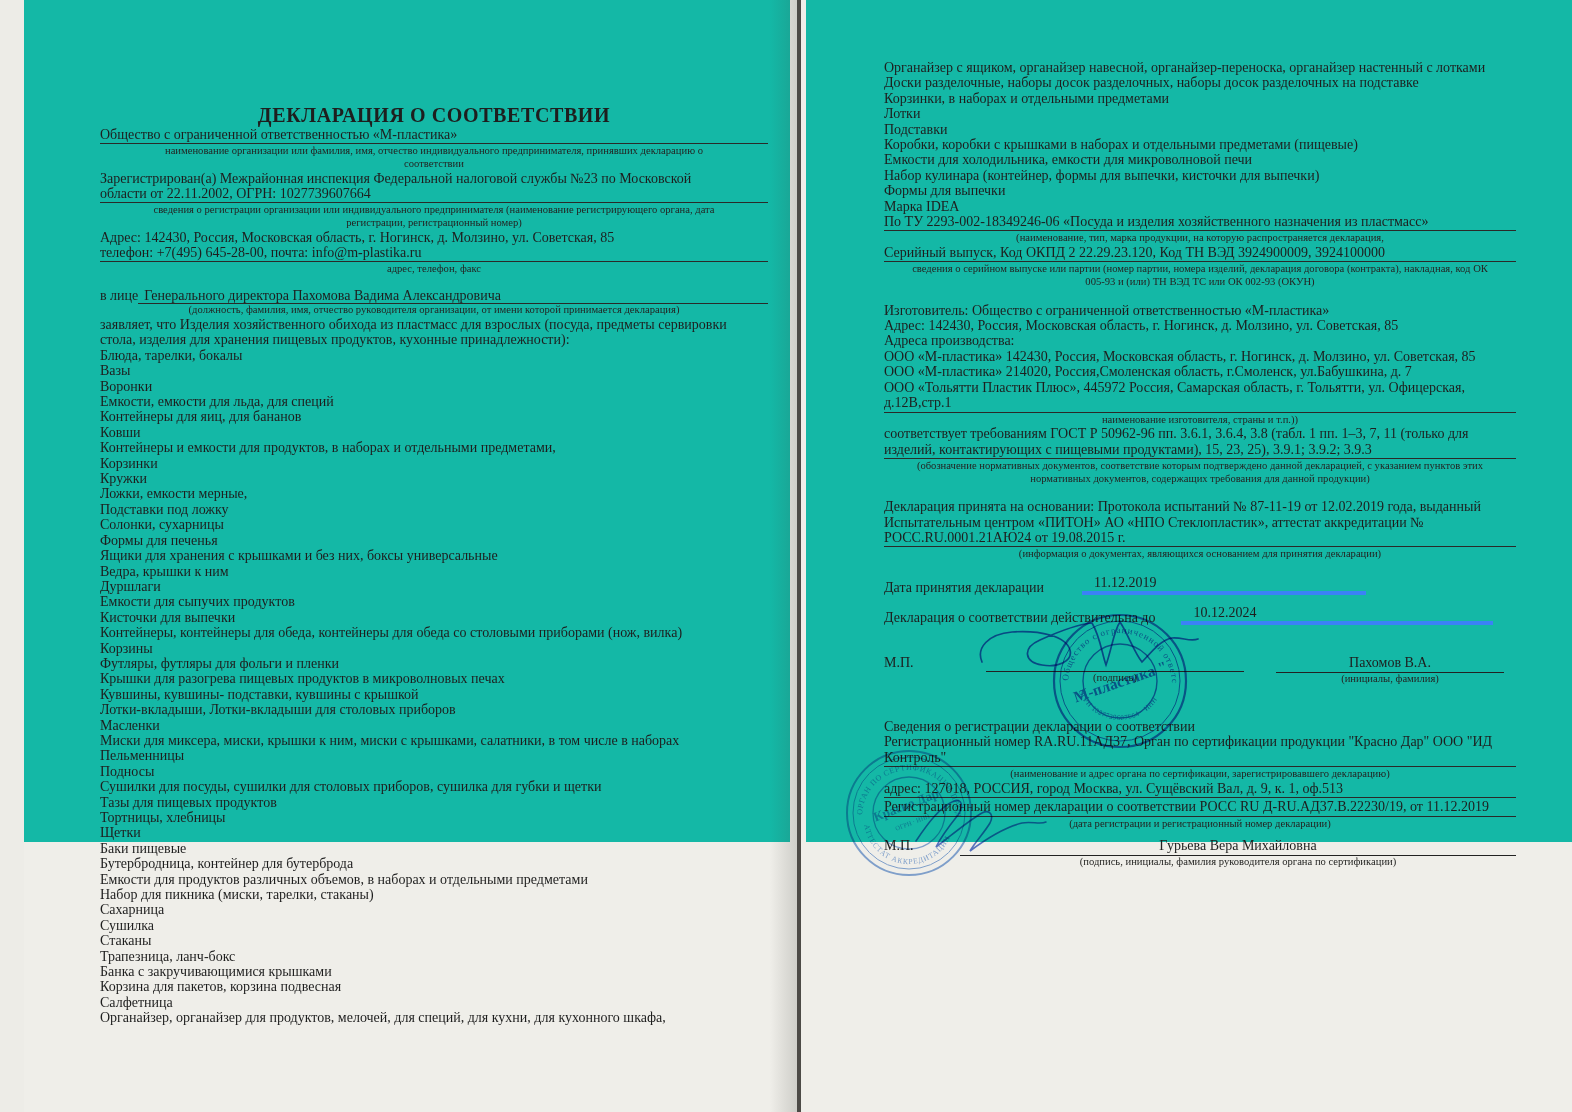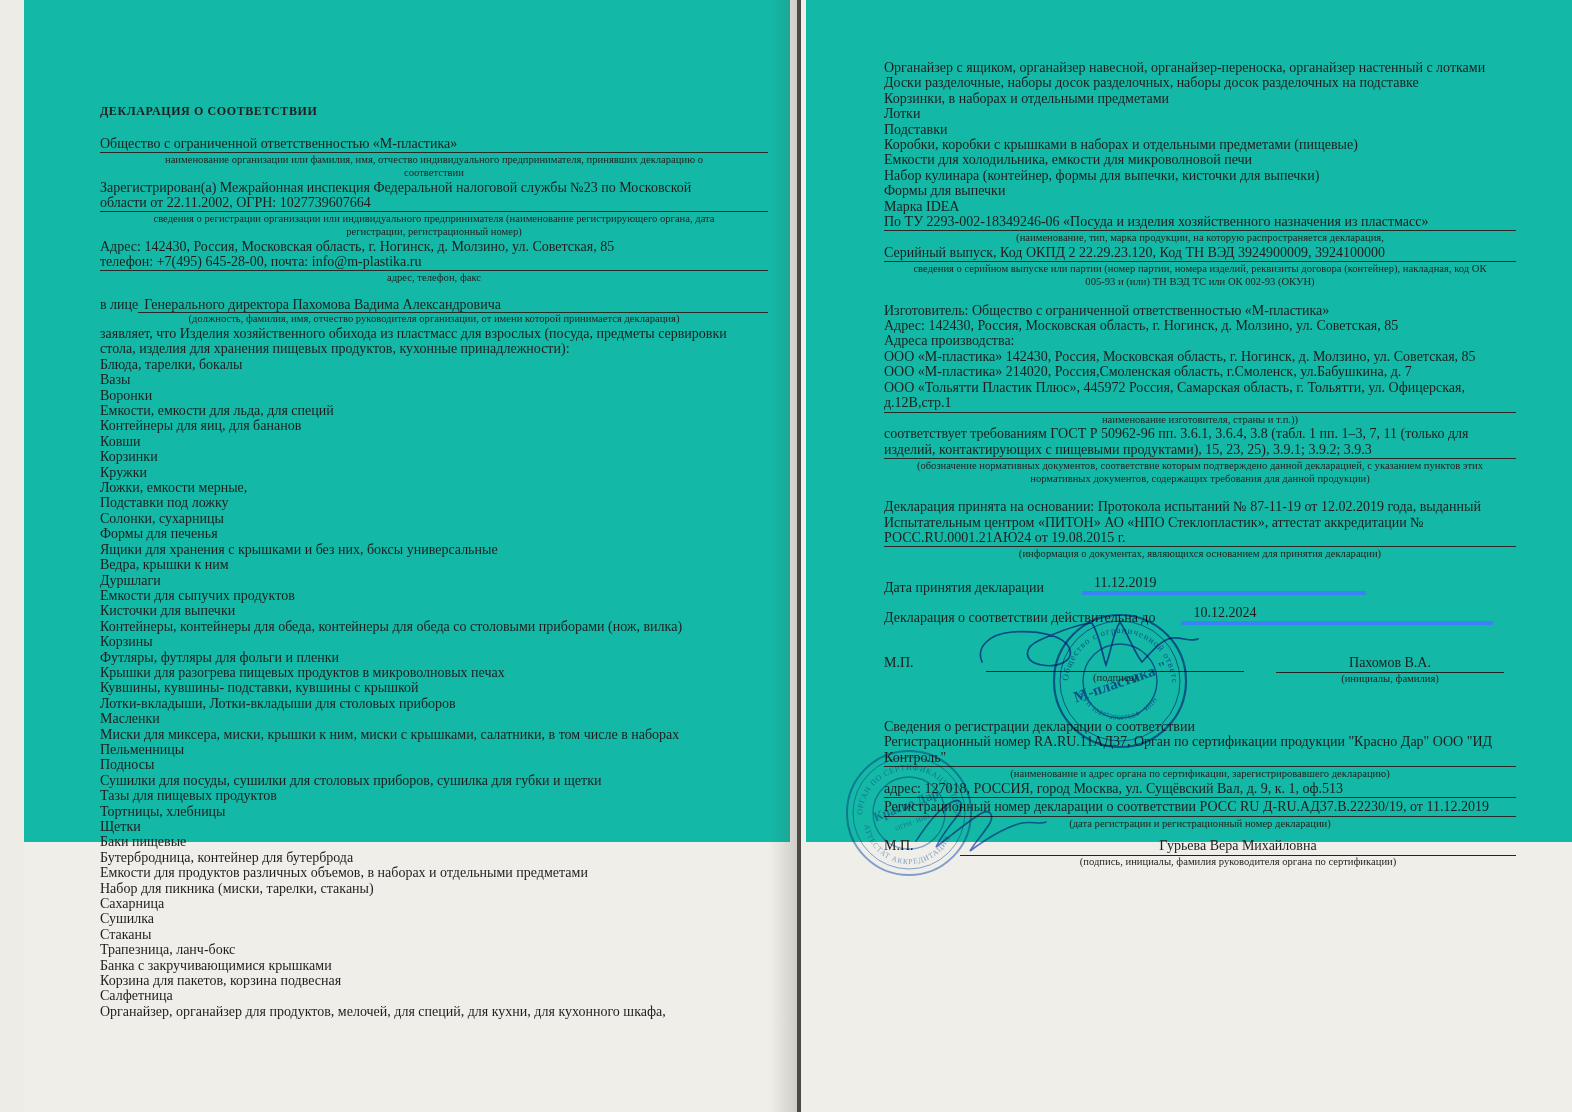--- a/index.html
+++ b/index.html
@@ -6,21 +6,21 @@
   body { width:1572px; height:1112px; background:#e9e8e3; font-family:"Liberation Serif","DejaVu Serif",serif; color:#1e1e1e; }
   .scan { position:relative; width:1572px; height:1112px; overflow:hidden; background:#efeee9; }
   .page { position:absolute; top:0; height:842px; background:#14b8a6; }
   .page-left  { left:24px;  width:766px; padding:104px 22px 0 76px; box-sizing:border-box; }
   .page-right { left:806px; width:766px; padding:60px 56px 0 78px; box-sizing:border-box; }
   .divider-shadow { position:absolute; left:770px; top:0; width:27px; height:1112px;
                     background:linear-gradient(to right, rgba(60,60,55,0) 0%, rgba(60,60,55,.18) 100%); }
   .divider { position:absolute; left:797px; top:0; width:4px; height:1112px; background:#4c4a46; }
   .edge-strip { position:absolute; left:0; top:0; width:24px; height:1112px; background:#edece7; }
 
-  .doc-title { font-weight:bold; font-size:12px; letter-spacing:.6px; margin-bottom:17px; }
+  .doc-title { font-weight:bold; font-size:20px; text-align:center; letter-spacing:.6px; }
   .t { font-size:14px; line-height:15.4px; white-space:nowrap; }
   .u { border-bottom:1px solid #2a2a28; padding-bottom:1px; margin-bottom:1px; }
   .note { font-size:10.6px; line-height:12.6px; text-align:center; color:#242422; white-space:nowrap; }
   .gap-s { height:12px; } .gap-m { height:14px; } .gap-l { height:16px; }
 
   .rep-row { display:flex; }
   .rep-row .rep-underline { flex:1; border-bottom:1px solid #2a2a28; padding-left:6px; white-space:nowrap; }
 
   .row-date { display:flex; align-items:flex-end; height:18px; }
   .date-underline { border-bottom:4px solid #3b82f6; padding-left:12px; font-size:14px; }
@@ -72,20 +72,21 @@
     <div class="t">стола, изделия для хранения пищевых продуктов, кухонные принадлежности):</div>
 
     <div>
 
     <div class="t">Блюда, тарелки, бокалы</div>
         <div class="t">Вазы</div>
         <div class="t">Воронки</div>
         <div class="t">Емкости, емкости для льда, для специй</div>
         <div class="t">Контейнеры для яиц, для бананов</div>
         <div class="t">Ковши</div>
+        <div class="t">Контейнеры и емкости для продуктов, в наборах и отдельными предметами,</div>
         <div class="t">Корзинки</div>
         <div class="t">Кружки</div>
         <div class="t">Ложки, емкости мерные,</div>
         <div class="t">Подставки под ложку</div>
         <div class="t">Солонки, сухарницы</div>
         <div class="t">Формы для печенья</div>
         <div class="t">Ящики для хранения с крышками и без них, боксы универсальные</div>
         <div class="t">Ведра, крышки к ним</div>
         <div class="t">Дуршлаги</div>
         <div class="t">Емкости для сыпучих продуктов</div>
@@ -133,21 +134,21 @@
         <div class="t">Коробки, коробки с крышками в наборах и отдельными предметами (пищевые)</div>
         <div class="t">Емкости для холодильника, емкости для микроволновой печи</div>
         <div class="t">Набор кулинара (контейнер, формы для выпечки, кисточки для выпечки)</div>
         <div class="t">Формы для выпечки</div>
         <div class="t">Марка IDEA</div>
       </div>
     <div class="t u">По ТУ 2293-002-18349246-06 «Посуда и изделия хозяйственного назначения из пластмасс»</div>
     <div class="note">(наименование, тип, марка продукции, на которую распространяется декларация,</div>
 
     <div class="t u">Серийный выпуск, Код ОКПД 2 22.29.23.120, Код ТН ВЭД 3924900009, 3924100000</div>
-    <div class="note">сведения о серийном выпуске или партии (номер партии, номера изделий, реквизиты договора (контейнер), накладная, код ОК</div>
+    <div class="note">сведения о серийном выпуске или партии (номер партии, номера изделий, декларация договора (контракта), накладная, код ОК</div>
     <div class="note">005-93 и (или) ТН ВЭД ТС или ОК 002-93 (ОКУН)</div>
 
     <div class="gap-m"></div>
     <div class="t">Изготовитель: Общество с ограниченной ответственностью «М-пластика»</div>
     <div class="t">Адрес: 142430, Россия, Московская область, г. Ногинск, д. Молзино, ул. Советская, 85</div>
     <div class="t">Адреса производства:</div>
     <div>
 
     <div class="t">ООО «М-пластика» 142430, Россия, Московская область, г. Ногинск, д. Молзино, ул. Советская, 85</div>
         <div class="t">ООО «М-пластика»  214020, Россия,Смоленская область, г.Смоленск, ул.Бабушкина, д. 7</div>

